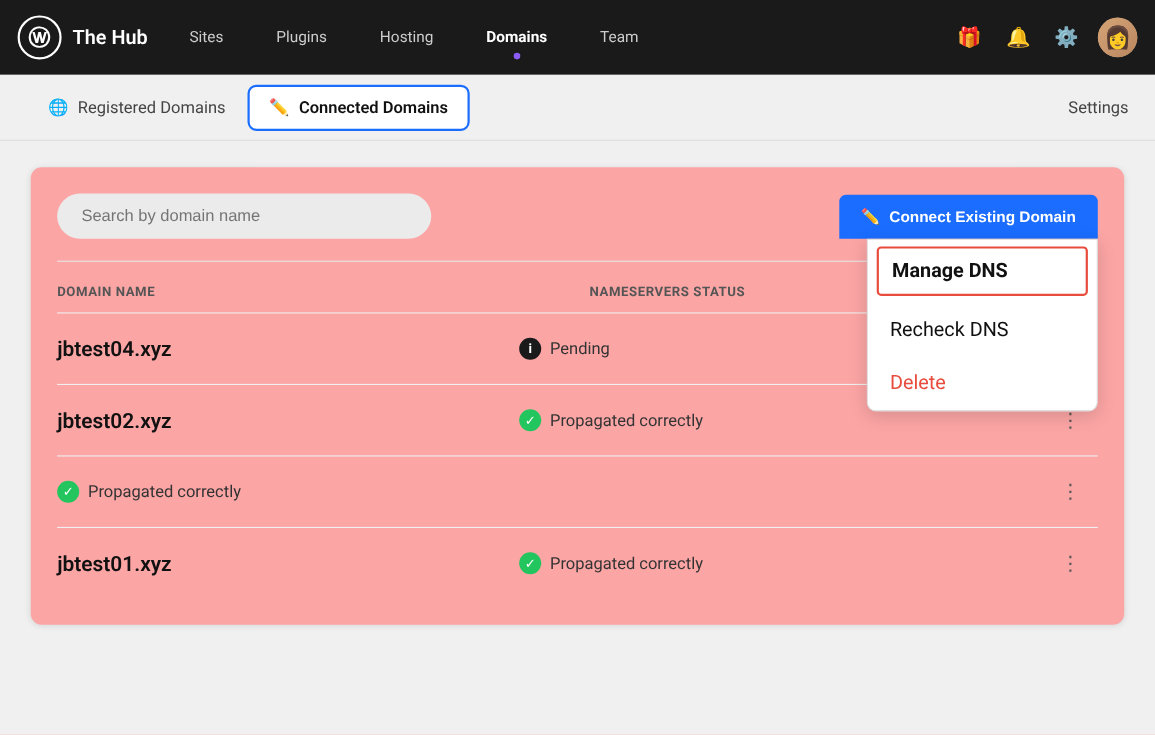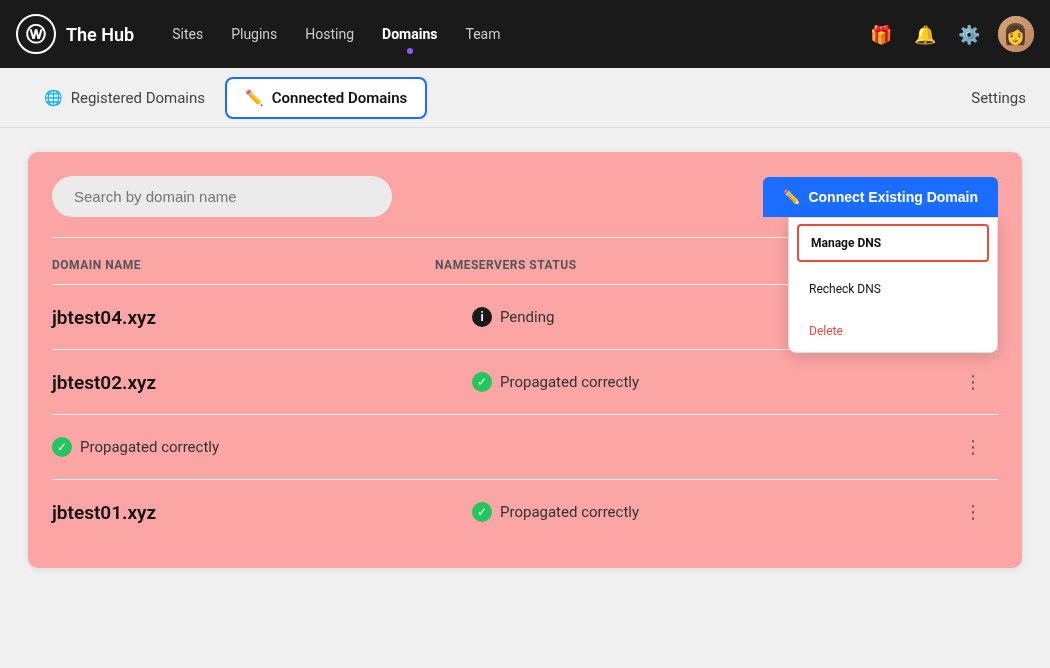--- a/index.html
+++ b/index.html
@@ -33,21 +33,21 @@
       font-weight: bold;
     }
     .logo-text {
       color: #fff;
       font-size: 18px;
       font-weight: 600;
     }
     .nav-links {
       display: flex;
       align-items: flex-start;
-      gap: 0;
+      gap: 20px;
       flex: 1;
     }
     .nav-item {
       color: #ccc;
       font-size: 14px;
       padding: 8px 14px;
       cursor: pointer;
       border-radius: 4px;
       text-decoration: none;
       position: relative;
@@ -190,21 +190,21 @@
       right: 0;
       background: #fff;
       border: 1px solid #ddd;
       border-radius: 0 0 8px 8px;
       box-shadow: 0 4px 16px rgba(0,0,0,0.15);
       width: 210px;
       z-index: 100;
     }
     .dropdown-item {
       padding: 14px 20px;
-      font-size: 12px;
+      font-size: 18px;
       cursor: pointer;
       display: flex;
       align-items: center;
     }
     .dropdown-item.manage-dns {
       font-weight: 700;
       color: #111;
       border: 2px solid #e74c3c;
       border-radius: 4px;
       margin: 6px 8px;
@@ -222,21 +222,21 @@
     
     .table-divider {
       border-top: 1px solid #e8e8e8;
       margin: 8px 0 12px 0;
     }
     .table-header {
       display: flex;
       align-items: center;
       padding: 8px 0 12px 0;
     }
-    .col-domain { width: 383px; font-size: 12px; font-weight: 700; color: #555; letter-spacing: 0.5px; }
+    .col-domain { width: 484px; font-size: 12px; font-weight: 700; color: #555; letter-spacing: 0.5px; }
     .col-status { flex: 1; font-size: 12px; font-weight: 700; color: #555; letter-spacing: 0.5px; }
     .col-actions { width: 50px; }
 
     .table-row {
       display: flex;
       align-items: center;
       padding: 16px 0;
       border-top: 1px solid #f0f0f0;
     }
     .domain-name {

